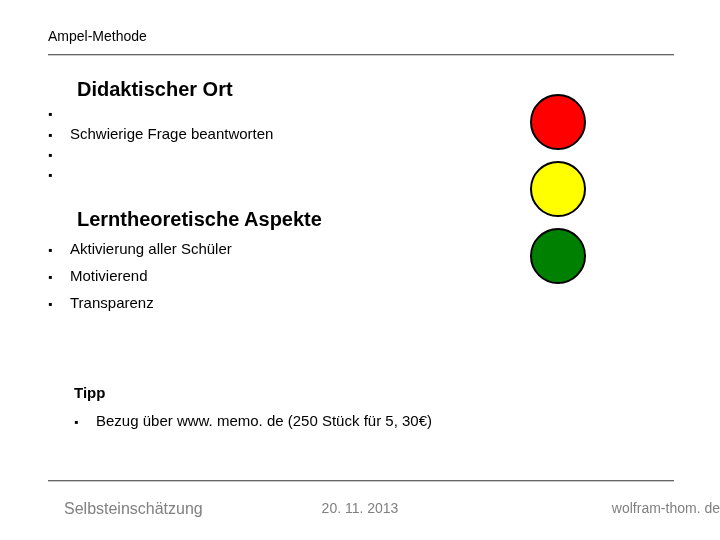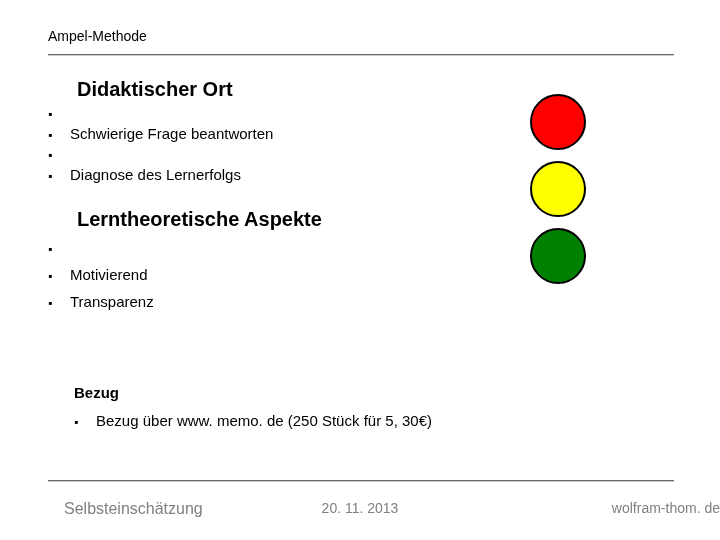--- a/index.html
+++ b/index.html
@@ -129,45 +129,45 @@
   </div>
   <div class="item">
     <span class="bullet">▪</span>
     <span>Schwierige Frage beantworten</span>
   </div>
   <div class="item">
     <span class="bullet">▪</span>
   </div>
   <div class="item">
     <span class="bullet">▪</span>
-    <span>Diagnose des Lernerfolgs</span>
   </div>
 </div>
 
 <div class="section-heading" style="top:208px">Lerntheoretische Aspekte</div>
 
 <div class="list" style="top:236px">
   <div class="item loose">
     <span class="bullet">▪</span>
+    <span>Aktivierung aller Schüler</span>
   </div>
   <div class="item loose">
     <span class="bullet">▪</span>
     <span>Motivierend</span>
   </div>
   <div class="item loose">
     <span class="bullet">▪</span>
     <span>Transparenz</span>
   </div>
 </div>
 
 <div class="circle" style="left: 530px; top: 94px; background: rgb(255, 0, 0);"></div>
 <div class="circle" style="left: 530px; top: 161px; background: rgb(255, 255, 0);"></div>
 <div class="circle" style="left: 530px; top: 228px; background: rgb(0, 128, 0);"></div>
 
-<div class="tipp-heading" style="top:384px">Bezug</div>
+<div class="tipp-heading" style="top:384px">Tipp</div>
 
 <div class="tipp-list" style="top:412px">
   <div class="tipp-item">
     <span class="bullet">▪</span>
     <span>Bezug über www. memo. de  (250 Stück für 5, 30€)</span>
   </div>
 </div>
 
 <div class="footer-rule"></div>
 <div class="footer-left">Selbsteinschätzung</div>

